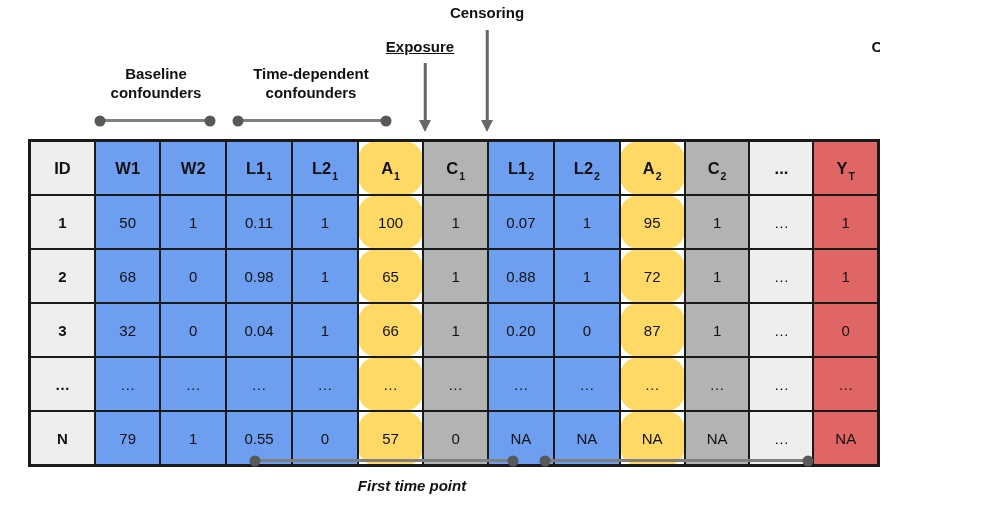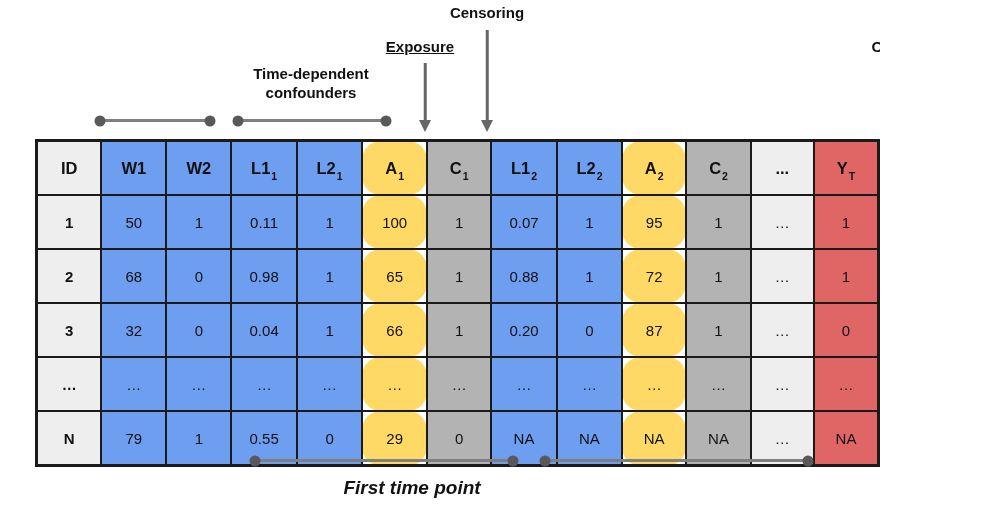--- a/index.html
+++ b/index.html
@@ -11,21 +11,21 @@
   }
   
   .ann-label {
     position:absolute; transform:translateX(-50%);
     font-size:15px; font-weight:bold; color:#111;
     text-align:center; white-space:nowrap; line-height:1.27;
   }
   .ann-label.wrap { white-space:normal; }
   .bottom-label {
     position:absolute; transform:translateX(-50%);
-    font-size:19px; font-weight:bold; font-style:italic;
+    font-size:15px; font-weight:bold; font-style:italic;
     color:#111; white-space:nowrap;
   }
   
   .v-arrow { position:absolute; width:14px; }
   .v-arrow .shaft {
     position:absolute; left:50%; transform:translateX(-50%);
     top:0; bottom:11px; width:2.5px; background:var(--arrow);
   }
   .v-arrow .head {
     position:absolute; left:50%; transform:translateX(-50%);
@@ -37,21 +37,21 @@
   
   .bracket { position:absolute; height:3px; background:var(--bracket_line); border-radius:2px; }
   .bracket .dot {
     position:absolute; top:50%; transform:translate(-50%,-50%);
     width:11px; height:11px; border-radius:50%; background:var(--bracket_dot);
   }
   .bracket .dot.start { left:2px; }
   .bracket .dot.end   { left:calc(100% - 2px); }
   
   #data-table {
-    position:absolute; left:35px; top:139px;
+    position:absolute; left:28px; top:139px;
     border-collapse:collapse; table-layout:fixed;
     border:3px solid var(--border);
   }
   #data-table th, #data-table td {
     border:2px solid var(--border);
     height:52px; padding:0;
     text-align:center; vertical-align:middle;
     font-size:15px; color:#111;
     overflow:hidden;
   }
@@ -68,20 +68,21 @@
   .col-red    { background:var(--red); }
 </style>
 </head>
 <body>
 
 <div id="stage">
 
   <div class="ann-label" style="left:487px; top:3px;">Censoring</div>
   <div class="ann-label" style="left:420px; top:37px;text-decoration:underline;">Exposure</div>
   <div class="ann-label" style="left:904px; top:37px;">Outcome</div>
+  <div class="ann-label wrap" style="left:156px; top:64px; width:125px;">Baseline confounders</div>
   <div class="ann-label wrap" style="left:311px; top:64px; width:165px;">Time-dependent confounders</div>
 
   <div class="v-arrow" style="left:418px; top:63px; height:69px;">
     <div class="shaft"></div>
     <div class="head"></div>
   </div>
   <div class="v-arrow" style="left:480px; top:30px; height:102px;">
     <div class="shaft"></div>
     <div class="head"></div>
   </div>
@@ -192,21 +193,21 @@
           <td class="col-gray">…</td>
           <td class="col-light">…</td>
           <td class="col-red">…</td>
         </tr>
         <tr>
           <td class="col-light id-cell">N</td>
           <td class="col-blue">79</td>
           <td class="col-blue">1</td>
           <td class="col-blue">0.55</td>
           <td class="col-blue">0</td>
-          <td class="col-yellow">29</td>
+          <td class="col-yellow">57</td>
           <td class="col-gray">0</td>
           <td class="col-blue">NA</td>
           <td class="col-blue">NA</td>
           <td class="col-yellow">NA</td>
           <td class="col-gray">NA</td>
           <td class="col-light">…</td>
           <td class="col-red">NA</td>
         </tr>
       </tbody>
   </table>

